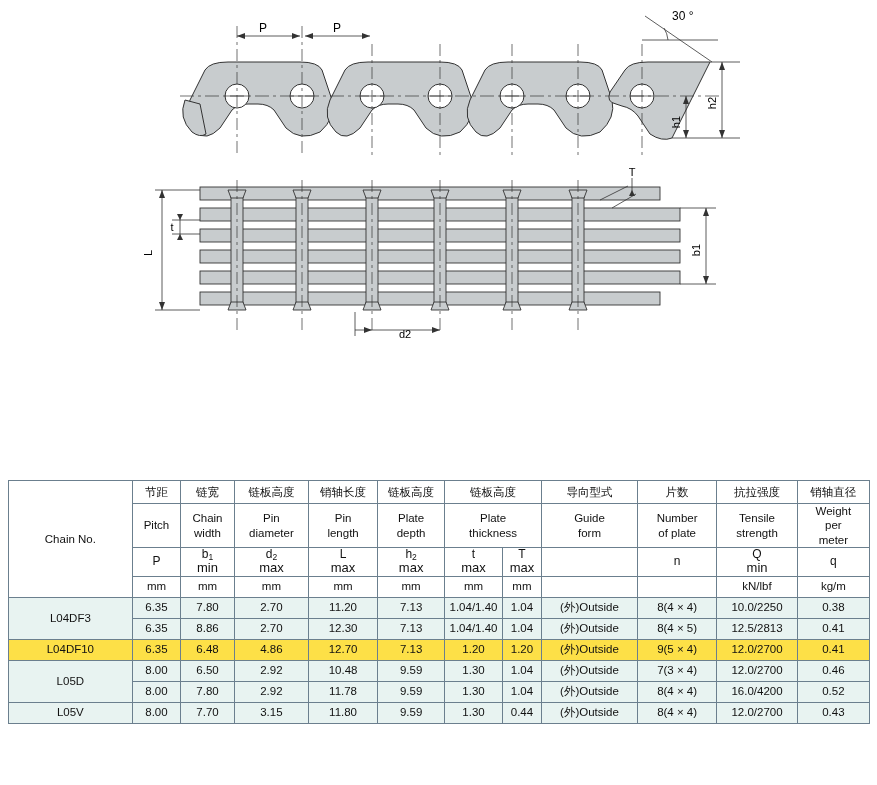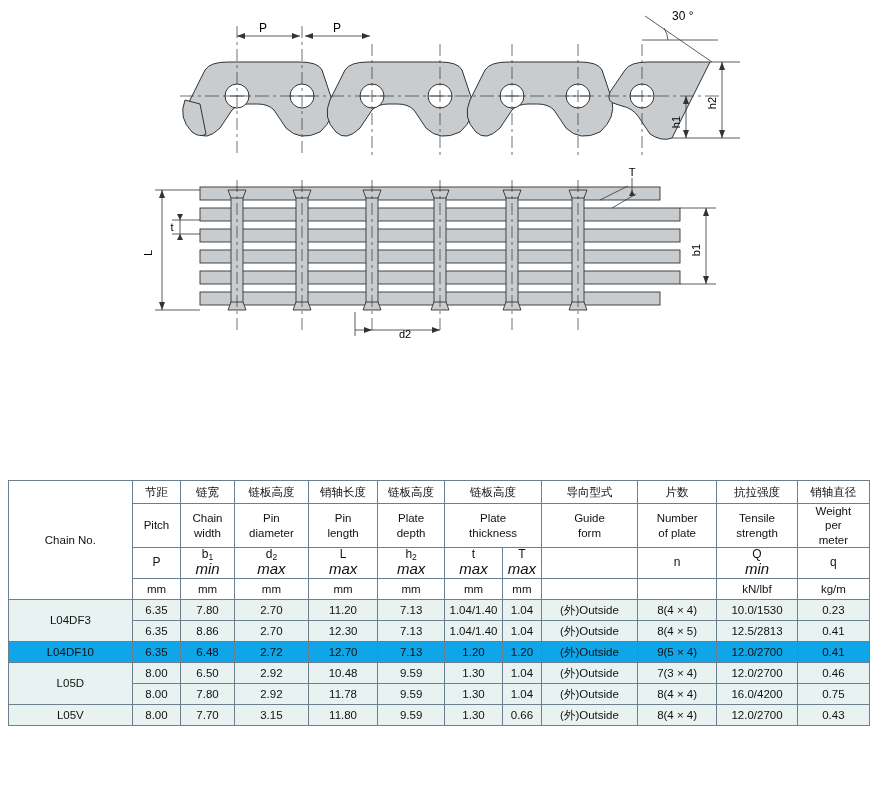--- a/index.html
+++ b/index.html
@@ -44,30 +44,30 @@
     color: #111;
   }
   .hdr-cn { height: 22px; font-size: 12.5px; }
   .hdr-en { height: 34px; font-size: 11.5px; }
   .hdr-sym { height: 24px; }
   .hdr-unit { height: 20px; font-size: 11px; }
   .sym-main { font-size: 12px; }
   .sub { font-size: 8.5px; vertical-align: baseline; position: relative; top: 2px; }
   .sym-stack { line-height: 1.1; }
   .sym-stack .lbl { display: block; font-size: 12px; }
-  .sym-stack .min { display: block; font-size: 15px; font-style: italic; }
+  .sym-stack .min { display: block; font-size: 13px; }
   .chainno-head {
     font-size: 12.5px;
   }
   .row-data td { height: 20px; }
   .cell-name {
     background: #e8f3f1;
     font-size: 12.5px;
   }
-  .cell-plain { background: #0ea5e9; }
+  .cell-plain { background: #fde047; }
   svg { display: block; }
   text { font-family: "Liberation Sans", sans-serif; }
 </style>
 </head>
 <body>
 
 <div id="diagram-area">
   <svg width="877" height="460" viewBox="0 0 877 460">
     <defs>
       <g id="dummy"></g>
@@ -348,43 +348,43 @@
         <td rowspan="2" class="cell-name">L04DF3</td>
         <td class="cell-name">6.35</td>
         <td class="cell-name">7.80</td>
         <td class="cell-name">2.70</td>
         <td class="cell-name">11.20</td>
         <td class="cell-name">7.13</td>
         <td class="cell-name">1.04/1.40</td>
         <td class="cell-name">1.04</td>
         <td class="cell-name">(外)Outside</td>
         <td class="cell-name">8(4 × 4)</td>
-        <td class="cell-name">10.0/1530</td>
-        <td class="cell-name">0.23</td>
+        <td class="cell-name">10.0/2250</td>
+        <td class="cell-name">0.38</td>
       </tr>
 
       <tr class="row-data">
         <td class="cell-name">6.35</td>
         <td class="cell-name">8.86</td>
         <td class="cell-name">2.70</td>
         <td class="cell-name">12.30</td>
         <td class="cell-name">7.13</td>
         <td class="cell-name">1.04/1.40</td>
         <td class="cell-name">1.04</td>
         <td class="cell-name">(外)Outside</td>
         <td class="cell-name">8(4 × 5)</td>
         <td class="cell-name">12.5/2813</td>
         <td class="cell-name">0.41</td>
       </tr>
 
       <tr class="row-data">
         <td class="cell-plain">L04DF10</td>
         <td class="cell-plain">6.35</td>
         <td class="cell-plain">6.48</td>
-        <td class="cell-plain">2.72</td>
+        <td class="cell-plain">4.86</td>
         <td class="cell-plain">12.70</td>
         <td class="cell-plain">7.13</td>
         <td class="cell-plain">1.20</td>
         <td class="cell-plain">1.20</td>
         <td class="cell-plain">(外)Outside</td>
         <td class="cell-plain">9(5 × 4)</td>
         <td class="cell-plain">12.0/2700</td>
         <td class="cell-plain">0.41</td>
       </tr>
 
@@ -407,32 +407,32 @@
         <td class="cell-name">8.00</td>
         <td class="cell-name">7.80</td>
         <td class="cell-name">2.92</td>
         <td class="cell-name">11.78</td>
         <td class="cell-name">9.59</td>
         <td class="cell-name">1.30</td>
         <td class="cell-name">1.04</td>
         <td class="cell-name">(外)Outside</td>
         <td class="cell-name">8(4 × 4)</td>
         <td class="cell-name">16.0/4200</td>
-        <td class="cell-name">0.75</td>
+        <td class="cell-name">0.52</td>
       </tr>
 
       <tr class="row-data">
         <td class="cell-name">L05V</td>
         <td class="cell-name">8.00</td>
         <td class="cell-name">7.70</td>
         <td class="cell-name">3.15</td>
         <td class="cell-name">11.80</td>
         <td class="cell-name">9.59</td>
         <td class="cell-name">1.30</td>
-        <td class="cell-name">0.66</td>
+        <td class="cell-name">0.44</td>
         <td class="cell-name">(外)Outside</td>
         <td class="cell-name">8(4 × 4)</td>
         <td class="cell-name">12.0/2700</td>
         <td class="cell-name">0.43</td>
       </tr>
     </tbody>
   </table>
 </div>
 
 </body></html>

